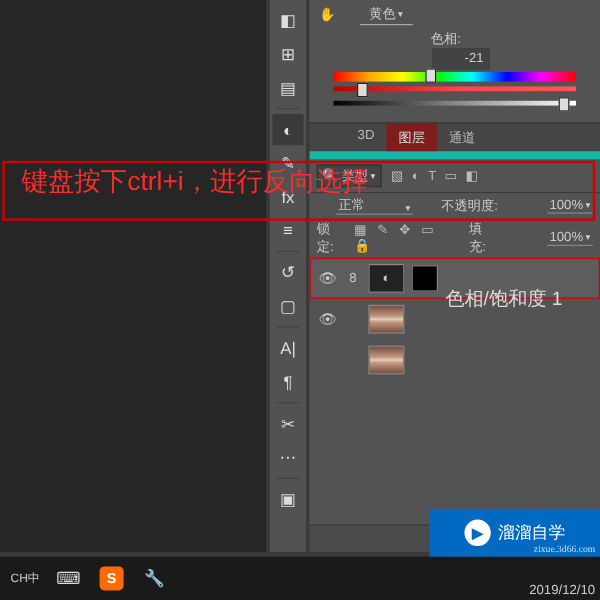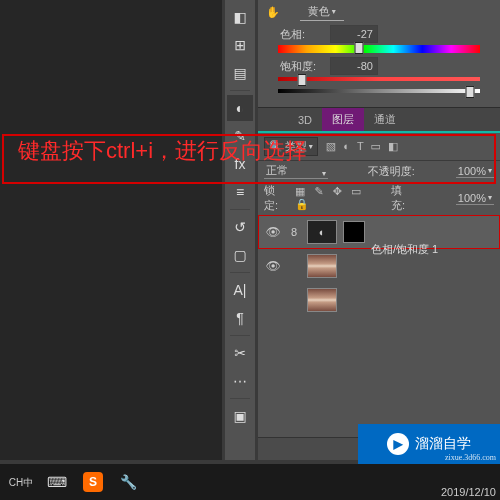--- a/index.html
+++ b/index.html
@@ -55,22 +55,23 @@
   .yellow-label {
     margin-left: 20px;
     display: flex; align-items: center; gap: 2px;
   }
   .underline-box {
     border-bottom: 1px solid #aaa;
     padding: 0 8px 1px 8px;
     text-align: center;
   }
   .slider-row {
-    display: flex; align-items: center; justify-content: flex-start;
+    display: flex; align-items: center; justify-content: center;
     margin: 2px 6px 0 16px;
+    flex-direction: column;
   }
   .slider-row .name { width: 50px; }
   .slider-row .value {
     width: 48px; height: 18px;
     border: 1px solid #404040;
     background: #434343;
     text-align: right;
     padding-right: 4px;
     font-size: 11px;
     line-height: 16px;
@@ -86,30 +87,29 @@
   .sat-gradient { height: 4px; background: linear-gradient(to right, #b00, #f44, #f55); }
   .light-gradient { height: 4px; background: linear-gradient(to right, #000, #888, #fff); }
   .knob {
     position: absolute; top: -3px;
     width: 9px; height: 12px;
     background: #ddd; border: 1px solid #222;
     transform: translateX(-50%);
   }
   .tab-bar {
     display: flex; background: #454545;
-    border-bottom: 2px solid #14b8a6;
+    border-bottom: 7px solid #14b8a6;
     padding-left: 30px;
-    align-items: center;
   }
   .tab {
     padding: 4px 10px;
     color: #bbb; font-size: 11px;
     cursor: pointer;
   }
-  .tab.active { background: #701a75; color: #ddd; }
+  .tab.active { background: #7f1d1d; color: #ddd; }
   .filter-bar {
     display: flex; align-items: center;
     padding: 4px 6px;
     gap: 4px;
     background: #535353;
     border-bottom: 1px solid #3a3a3a;
   }
   .kind-dropdown {
     display: flex; align-items: center; gap: 2px;
     background: #444;
@@ -123,21 +123,21 @@
   }
   .opacity-bar, .lock-bar {
     display: flex; align-items: center;
     padding: 2px 6px;
     gap: 4px;
     background: #535353;
     font-size: 11px;
   }
   .dropdown-blend {
     width: 64px; border-bottom: 1px solid #888; padding: 0 2px;
-    display:flex; justify-content:space-between; align-items:flex-end;
+    display:flex; justify-content:space-between; align-items:flex-end;margin-left:16px;
   }
   .pct {
     border-bottom: 1px solid #888; padding: 0 2px;
     display:flex; align-items:center; gap:2px;margin-left:37px;
   }
   .lock-bar .lock-icons span { margin: 0 3px; color: #bbb; }
   .layer-list {
     flex: 1;
     background: #535353;
     position: relative;
@@ -167,21 +167,21 @@
   .teeth {
     width: 30px; height: 24px;
     border: 1px solid #888;
     background: linear-gradient(#7a4d40, #c49b84 40%, #e7d0bc 50%, #c49b84 60%, #7a4d40);
   }
   .mask {
     width: 22px; height: 22px;
     border: 1px solid #888;
     background: #000;
   }
-  .layer-name { flex: 1; font-size: 11px; color: #ddd; margin-top: 34px; }
+  .layer-name { flex: 1; font-size: 16px; color: #ddd; margin-top: 34px; }
   .layer-footer {
     display: flex; align-items: center; justify-content: flex-end;
     gap: 8px;
     padding: 4px 8px;
     background: #4b4b4b;
     border-top: 1px solid #333;
     font-size: 12px;
     color: #bbb;
   }
   .layer-footer span { cursor:pointer; }
@@ -294,31 +294,27 @@
     <div class="row-top">
       <span style="margin-left:2px;">✋</span>
       <span class="yellow-label underline-box">
         <span>黄色</span>
           <span style="font-size:8px;">▾</span>
       </span>
     </div>
 
     <div class="slider-row">
       <span class="name">色相:</span>
-      <span class="value">-27</span>
+      <span class="value">-21</span>
     </div>
     <div class="gradient-bar">
       <div class="hue-gradient"></div>
       <div class="knob" style="left:40%;"></div>
     </div>
 
-    <div class="slider-row">
-      <span class="name">饱和度:</span>
-      <span class="value">-80</span>
-    </div>
     <div class="gradient-bar">
       <div class="sat-gradient"></div>
       <div class="knob" style="left:12%;"></div>
     </div>
 
     <div class="gradient-bar">
       <div class="light-gradient"></div>
       <div class="knob" style="left:95%;"></div>
     </div>
   </div>

